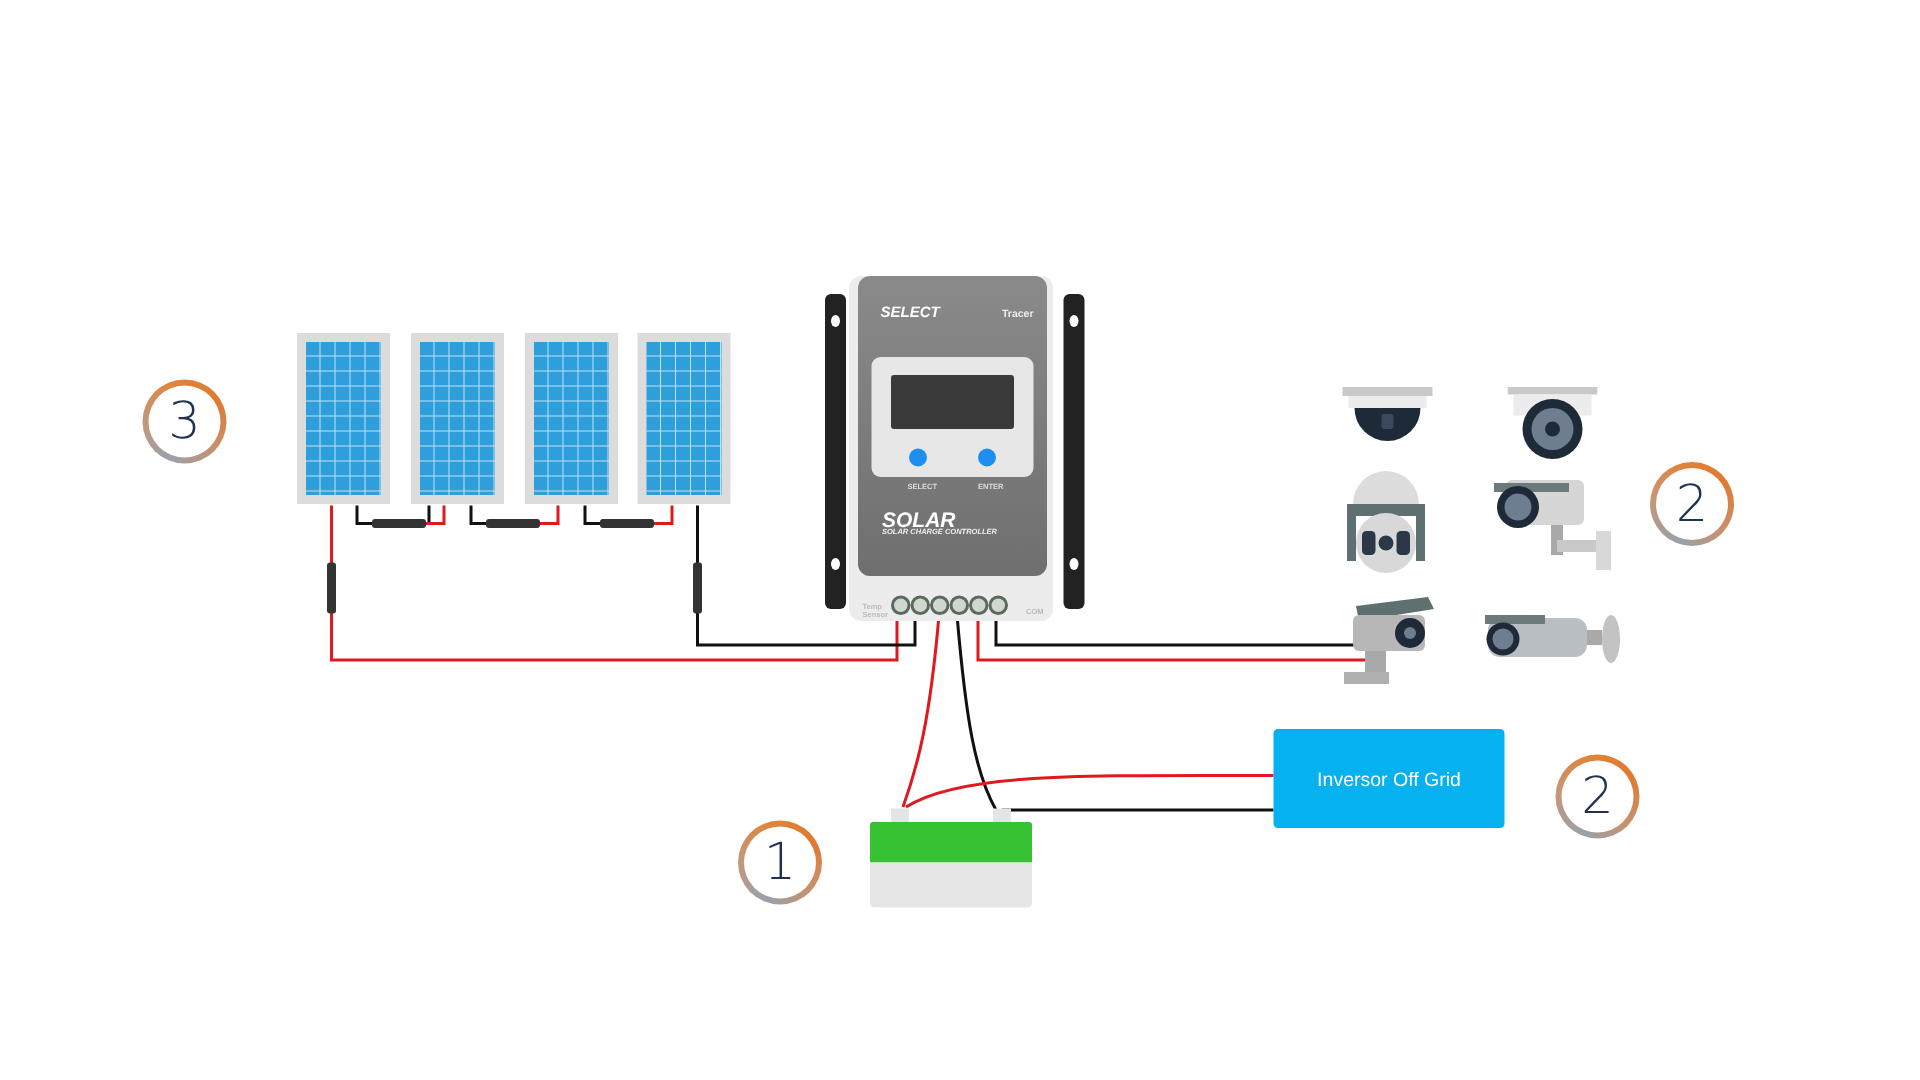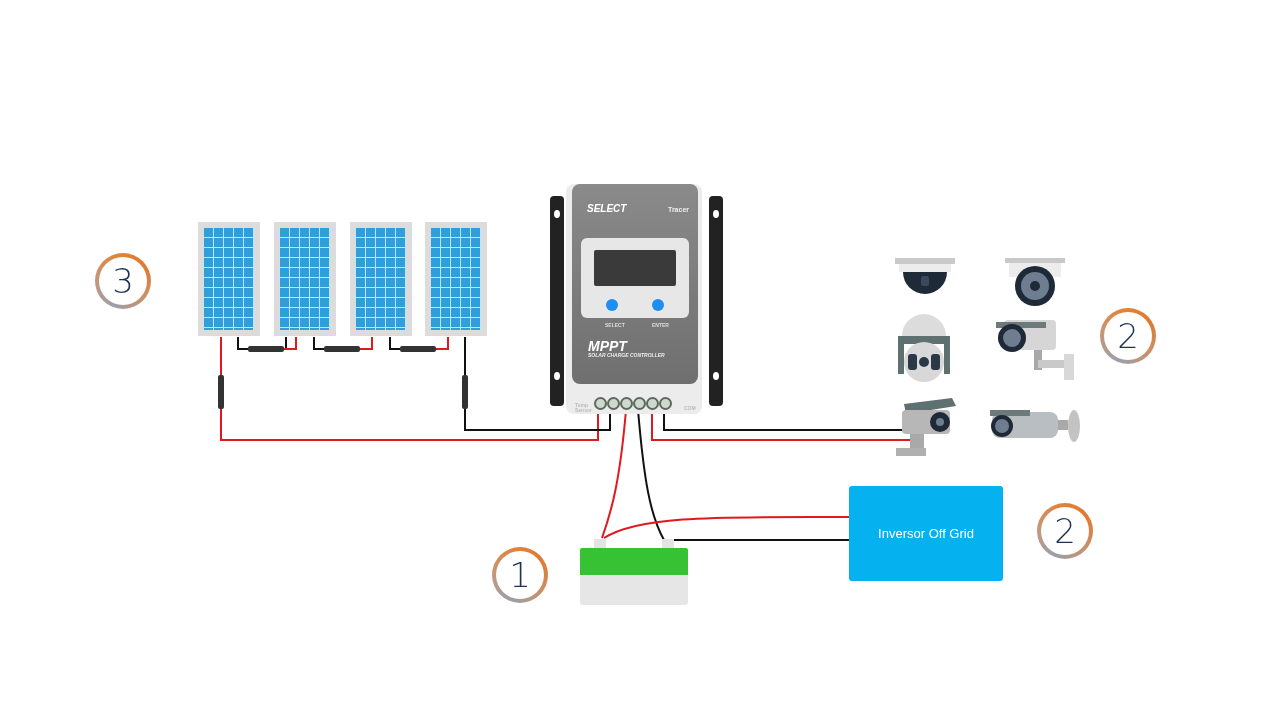--- a/index.html
+++ b/index.html
@@ -21,21 +21,21 @@
   .bracket{position:absolute;width:14px;height:210px;background:#222;border-radius:4px;top:196px;}
   .bracket i{position:absolute;left:4px;width:6px;height:8px;border-radius:50%;background:#fff;}
   .screen-bezel{position:absolute;left:581px;top:238px;width:108px;height:80px;background:#e7e7e7;border-radius:6px;}
   .screen{position:absolute;left:594px;top:250px;width:82px;height:36px;background:#3a3a3a;border-radius:2px;}
   .knob{position:absolute;width:12px;height:12px;border-radius:50%;background:#1e8ff0;top:299px;}
   .term{position:absolute;width:9px;height:9px;border-radius:50%;border:2px solid #5c6a5c;background:#cfd8cf;top:397px;}
   .tiny{position:absolute;font-size:5px;color:#bbb;font-weight:bold;}
   .battery-top{position:absolute;left:580px;top:548px;width:108px;height:27px;background:#36c232;border-radius:2px 2px 0 0;}
   .battery-bottom{position:absolute;left:580px;top:575px;width:108px;height:30px;background:#e6e6e6;border-radius:0 0 3px 3px;}
   .post{position:absolute;width:12px;height:10px;background:#e4e4e4;top:539px;}
-  .inverter{position:absolute;left:849px;top:486px;width:154px;height:95px;background:#05b1ef;border-radius:3px;
+  .inverter{position:absolute;left:849px;top:486px;width:154px;height:66px;background:#05b1ef;border-radius:3px;
     display:flex;align-items:center;justify-content:center;color:#fff;font-size:13px;}
   .cam{position:absolute;}
 </style>
 </head>
 <body>
 
 <svg id="wires" viewBox="0 0 1280 720">
   <g fill="none" stroke-width="2">
 
     <path d="M238 337 V349 H270 M270 349 H286 V337" stroke="#111"></path>
@@ -95,21 +95,21 @@
 <div class="ctrl-body"></div>
 <div class="ctrl-face"></div>
 <div class="abs" style="left:587px;top:203px;color:#fff;font-size:10px;font-style:italic;font-weight:bold;">SELECT</div>
 <div class="abs" style="left:668px;top:206px;color:#eee;font-size:7px;font-weight:bold;">Tracer</div>
 <div class="screen-bezel"></div>
 <div class="screen"></div>
 <div class="knob" style="left:606px;"></div>
 <div class="knob" style="left:652px;"></div>
 <div class="tiny" style="left:605px;top:322px;color:#ddd;">SELECT</div>
 <div class="tiny" style="left:652px;top:322px;color:#ddd;">ENTER</div>
-<div class="abs" style="left:588px;top:338px;color:#fff;font-size:14px;font-style:italic;font-weight:bold;">MPPT</div>
+<div class="abs" style="left:588px;top:338px;color:#fff;font-size:14px;font-style:italic;font-weight:bold;">SOLAR</div>
 <div class="abs" style="left:588px;top:352px;color:#eee;font-size:5px;font-style:italic;font-weight:bold;">SOLAR CHARGE CONTROLLER</div>
 <div class="term" style="left:594px;"></div>
 <div class="term" style="left:607px;"></div>
 <div class="term" style="left:620px;"></div>
 <div class="term" style="left:633px;"></div>
 <div class="term" style="left:646px;"></div>
 <div class="term" style="left:659px;"></div>
 <div class="tiny" style="left:575px;top:403px;width:16px;line-height:5px;">Temp Sensor</div>
 <div class="tiny" style="left:684px;top:405px;">COM</div>
 

